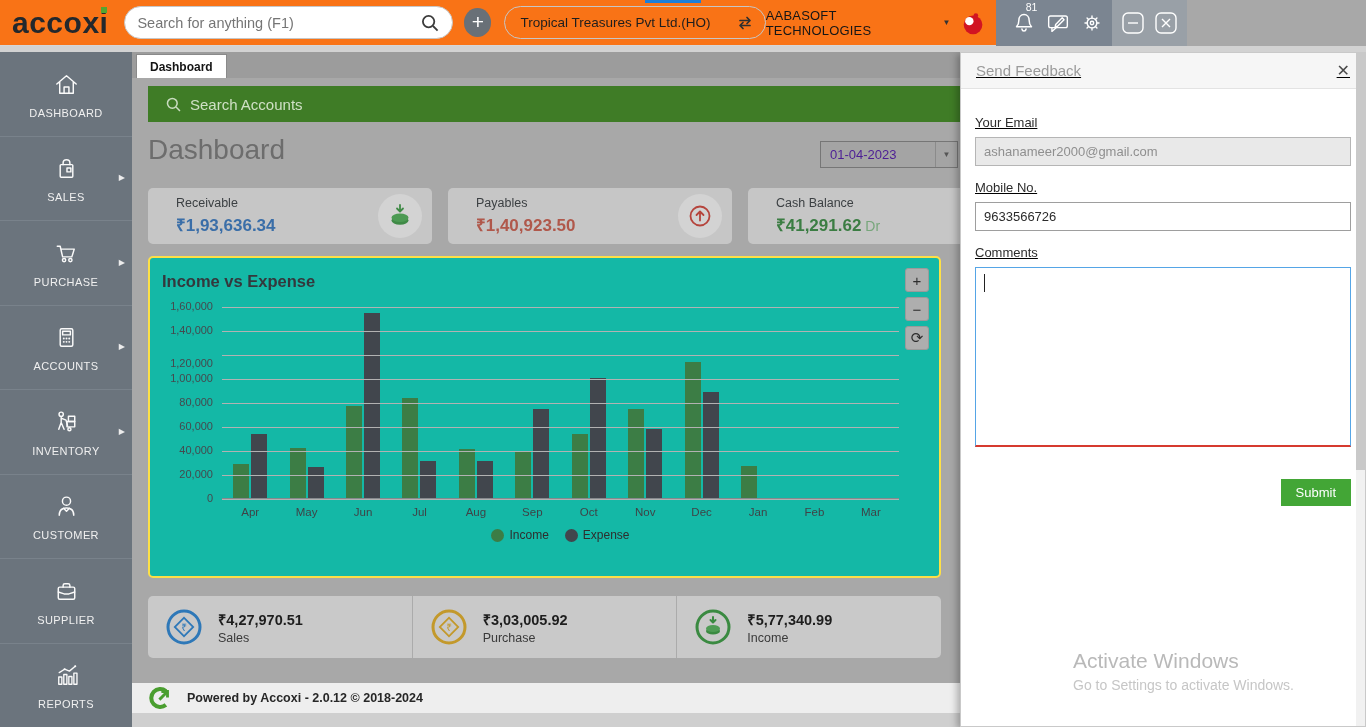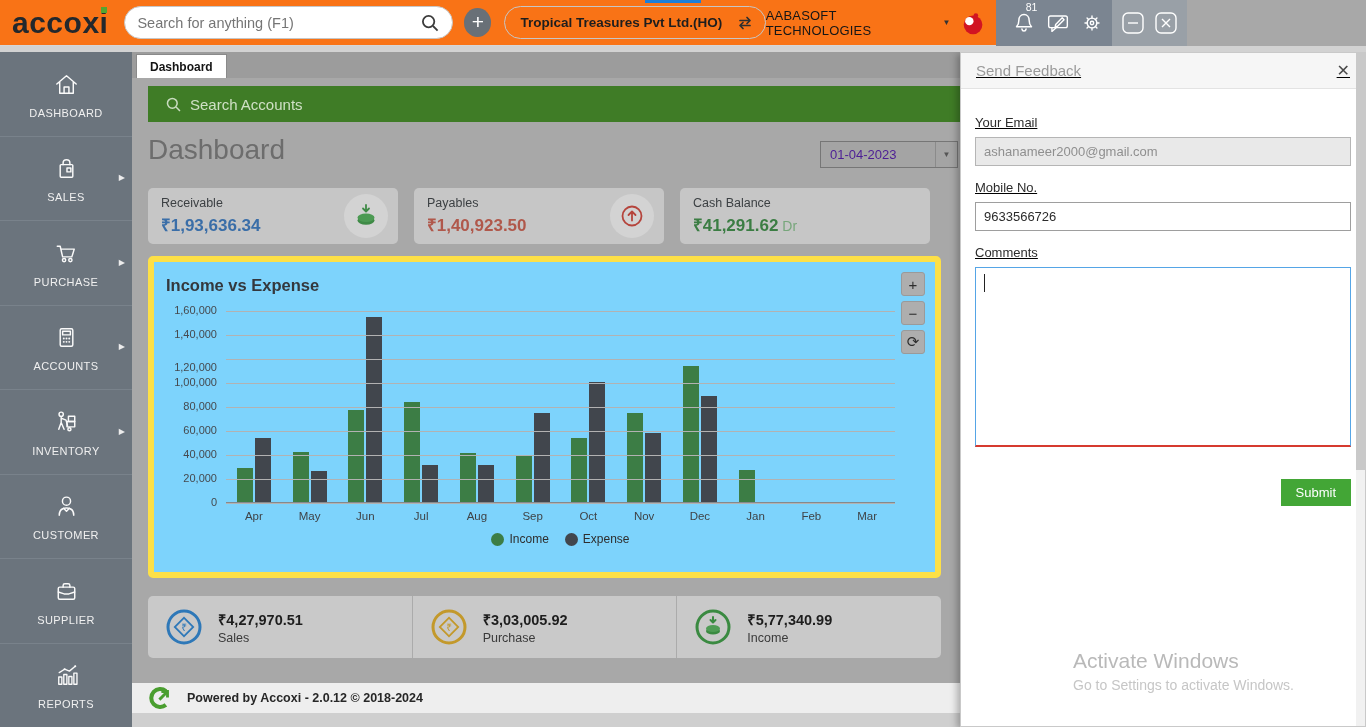--- a/index.html
+++ b/index.html
@@ -13,21 +13,21 @@
 
   
   .topbar { position:absolute; left:0; top:0; width:1187px; height:46px; background:#f97316; display:flex; align-items:center; border-bottom:1px solid #d6d6d6; z-index:30; }
   .blue-strip { position:absolute; left:645px; top:0; width:56px; height:3px; background:#1d7fd9; z-index:40; }
   .logo { font-size:30px; font-weight:bold; color:#23282d; letter-spacing:.5px; margin-left:12px; line-height:1; }
   .logo .logo-i { position:relative; }
   .logo .logo-i::after { content:""; position:absolute; left:1px; top:1px; width:6px; height:6px; background:#56a531; }
   .search-pill { width:348px; height:33px; border:1px solid #c6c6c6; border-radius:17px; margin-left:16px; display:flex; align-items:center; padding:0 12px; background:#fff; }
   .search-pill input { border:none; outline:none; flex:1; font-size:14.5px; color:#555; font-family:inherit; background:transparent; }
   .plus-btn { width:29px; height:29px; border-radius:50%; background:#697077; color:#fff; font-size:21px; margin-left:11px; display:flex; align-items:center; justify-content:center; line-height:1; padding-bottom:2px; cursor:default; }
-  .company-pill { width:276px; height:33px; border:1px solid #c6c6c6; border-radius:17px; margin-left:13px; display:flex; align-items:center; padding:0 10px 0 15px; font-size:13.5px; color:#1e1e1e;font-weight:bold; }
+  .company-pill { width:276px; height:33px; border:1px solid #c6c6c6; border-radius:17px; margin-left:13px; display:flex; align-items:center; padding:0 10px 0 15px; font-size:13.5px; color:#1e1e1e; }
   .company-pill .co-name { flex:1; white-space:nowrap; overflow:hidden; }
   .account-group { margin-left:auto; display:flex; align-items:center; gap:9px; margin-right:10px; }
   .account-name { font-size:13px; color:#161616; letter-spacing:.2px; }
   .caret-down { font-size:8px; color:#333; }
   .icons-section { width:123px; height:46px; background:#7b8591; display:flex; align-items:center; justify-content:space-evenly;padding-left:8px; }
   .bell-wrap { position:relative; }
   .badge { position:absolute; top:-8px; left:16px; font-size:10.5px; color:#fff; }
   .win-section { width:80px; height:46px; background:#99a0a7; display:flex; align-items:center; justify-content:space-evenly; }
 
   
@@ -46,29 +46,29 @@
   .tab { height:24px; background:#fff; padding:0 13px; font-size:12px; font-weight:bold; color:#141414; display:flex; align-items:center; margin-left:4px; border:1px solid #8a8a8a; border-bottom:none; }
   .content { padding-left:16px; }
   .green-bar { margin-top:8px; width:1212px; height:36px; background:#3f7c26; display:flex; align-items:center; padding-left:17px; gap:8px; color:#cfe0c5; font-size:15px; }
   .title-row { position:relative; height:46px; margin-top:12px; width:884px; }
   .page-title { font-size:28px; color:#6d6d6d; }
   .date-select { position:absolute; left:672px; top:7px; width:138px; height:27px; border:1px solid #767676; background:#a4a4a4; display:flex; align-items:center; }
   .date-text { flex:1; padding-left:9px; font-size:13px; color:#4c1d95; }
   .date-caret-box { width:22px; height:100%; border-left:1px solid #8b8b8b; display:flex; align-items:center; justify-content:center; color:#555; font-size:8px; }
 
   .cards-row { display:flex; gap:16px; margin-top:8px; width:900px; }
-  .kpi-card { width:250px; height:56px; background:#c6c6c6; border-radius:5px; position:relative; padding:8px 0 0 13px; }
+  .kpi-card { width:284px; height:56px; background:#c6c6c6; border-radius:5px; position:relative; padding:8px 0 0 28px; }
   .kpi-label { font-size:12.5px; color:#3c4043; }
   .kpi-value { font-size:17px; font-weight:bold; margin-top:3px; }
   .kpi-value .suffix { font-weight:normal; font-size:14px; margin-left:4px; color:#77a67b; }
   .kpi-icon { position:absolute; right:10px; top:6px; width:44px; height:44px; border-radius:50%; background:#d3d3d3; display:flex; align-items:center; justify-content:center; }
   .val-receivable { color:#3a6ea8; } .val-payables { color:#b0584b; } .val-cash { color:#3b7d43; }
 
   
-  .chart-card { width:793px; height:322px; background:#7dd3fc; border:6px solid #fde047; border-radius:5px; margin-top:12px; position:relative; padding:14px 0 0 12px; }
+  .chart-card { width:793px; height:322px; background:#14b8a6; border:2px solid #fde047; border-radius:5px; margin-top:12px; position:relative; padding:14px 0 0 12px; }
   .chart-title { font-size:16.5px; font-weight:bold; color:#34383d; }
   .chart-controls { position:absolute; top:10px; right:10px; display:flex; flex-direction:column; gap:5px; }
   .chart-btn { width:24px; height:24px; background:#aeaeae; border:1px solid #9a9a9a; border-radius:3px; font-size:15px; color:#2d2d2d; display:flex; align-items:center; justify-content:center; cursor:default; }
   .chart-area { display:flex; margin-top:16px; padding-right:40px; }
   .y-axis { width:60px; position:relative; height:193px; }
   .ytick { position:absolute; right:9px; font-size:11px; color:#45494e; }
   .plot { flex:1; position:relative; height:192px; border-bottom:1px solid #85898d; }
   .gridline { position:absolute; left:0; right:0; height:1px; background:#b2b2b2; }
   .bars { position:absolute; left:0; right:0; top:0; bottom:0; display:flex; }
   .bargroup { flex:1; display:flex; align-items:flex-end; justify-content:center; gap:2px; }

